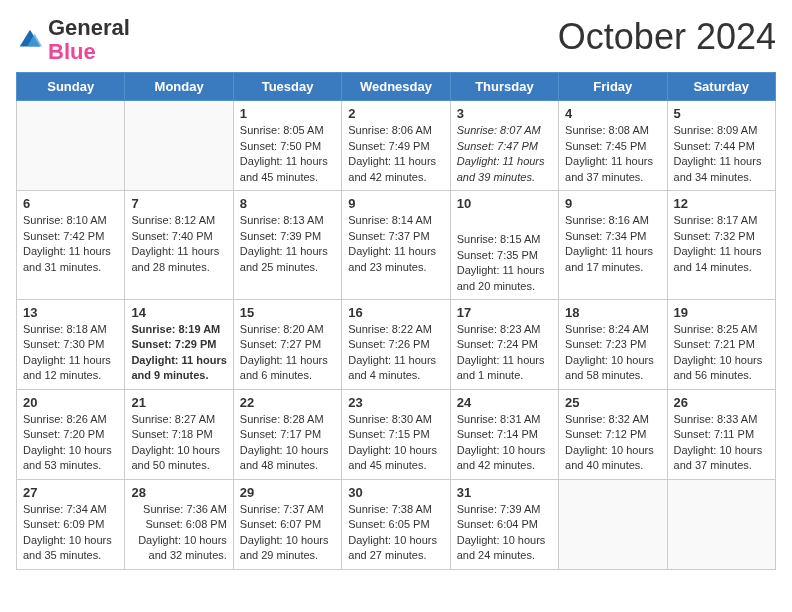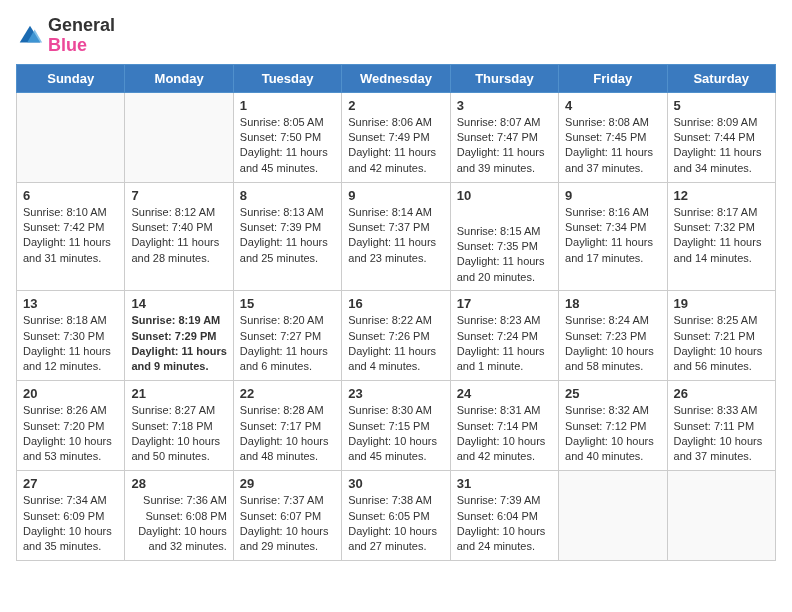--- a/index.html
+++ b/index.html
@@ -15,21 +15,21 @@
       justify-content: space-between;
       align-items: flex-start;
       margin-bottom: 8px;
     }
     .logo {
       display: flex;
       align-items: center;
       gap: 4px;
     }
     .logo-text {
-      font-size: 18px;
+      font-size: 22px;
       font-weight: bold;
       line-height: 1.1;
     }
     .logo-general { color: #333; }
     .logo-blue { color: #ec4899; }
     .logo-icon {
       width: 28px;
       height: 28px;
     }
     .title-area {
@@ -92,20 +92,21 @@
     <svg class="logo-icon" viewBox="0 0 30 30">
       <polygon points="15,4 26,22 4,22" fill="#1a6ab1"></polygon>
       <polygon points="20,8 28,22 12,22" fill="#4da6e0" opacity="0.7"></polygon>
     </svg>
     <div class="logo-text">
       <span class="logo-general">General</span><br>
       <span class="logo-blue">Blue</span>
     </div>
   </div>
   <div class="title-area">
+    <div class="month-title">October 2024</div>
   </div>
 </div>
 
 <table class="calendar">
   <thead>
     <tr>
     <th>Sunday</th>
         <th>Monday</th>
         <th>Tuesday</th>
         <th>Wednesday</th>
@@ -125,21 +126,21 @@
 Daylight: 11 hours and 45 minutes.</div>
         </td>
         <td>
           <span class="day-number">2</span>
           <div class="day-info" style="white-space: pre-line;">Sunrise: 8:06 AM
 Sunset: 7:49 PM
 Daylight: 11 hours and 42 minutes.</div>
         </td>
         <td>
           <span class="day-number">3</span>
-          <div class="day-info" style="white-space: pre-line;">Sunrise: 8:07 AM
+          <div class="day-info" style="white-space: pre-line; font-style: italic;">Sunrise: 8:07 AM
 Sunset: 7:47 PM
 Daylight: 11 hours and 39 minutes.</div>
         </td>
         <td>
           <span class="day-number">4</span>
           <div class="day-info" style="white-space: pre-line;">Sunrise: 8:08 AM
 Sunset: 7:45 PM
 Daylight: 11 hours and 37 minutes.</div>
         </td>
         <td>

